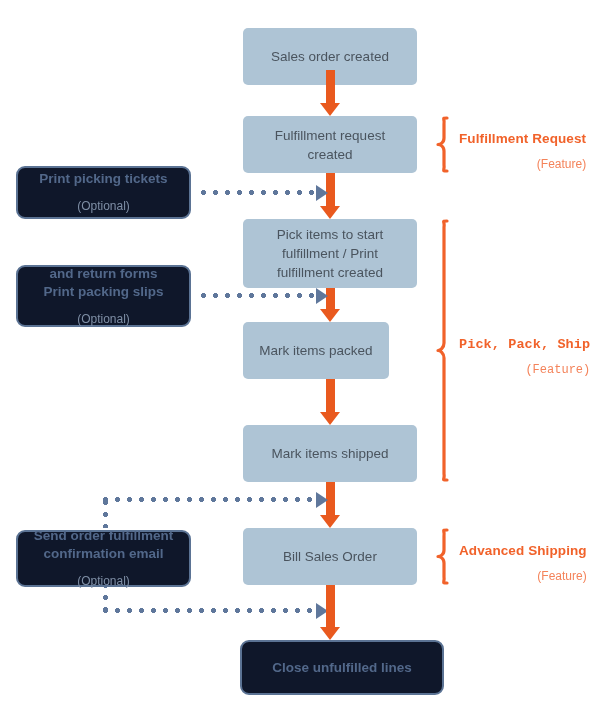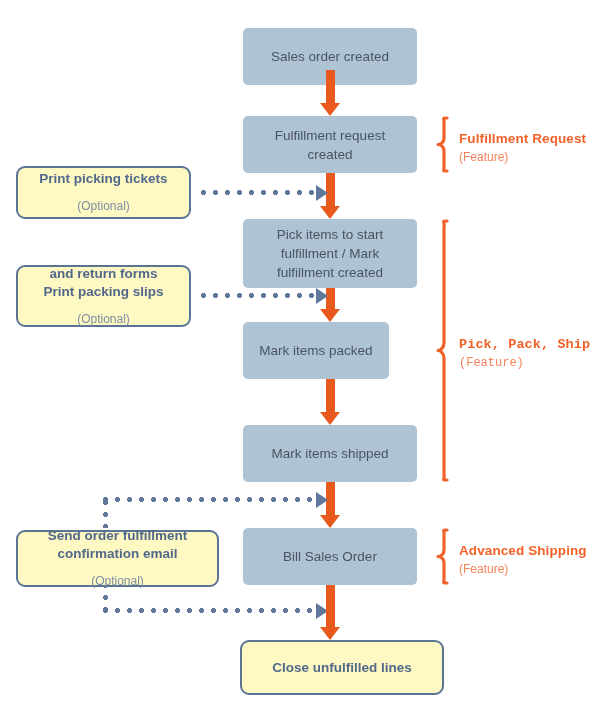--- a/index.html
+++ b/index.html
@@ -35,21 +35,21 @@
   .node.filled {
     background: #aec4d5;
     border-radius: 5px;
     color: #4a545e;
     font-size: 13.5px;
     font-weight: 400;
     line-height: 19px;
   }
   
   .node.outlined {
-    background: #fef9c3;
+    background: #0f172a;
     border: 2.5px solid #5b7394;
     border-radius: 9px;
     color: #556a8a;
     line-height: 18px;
   }
   .node.outlined .title {
     font-size: 13.5px;
     font-weight: bold;
     color: #52688a;
   }
@@ -109,22 +109,22 @@
     font-size: 13.5px;
     font-weight: bold;
     color: #f1622a;
     white-space: nowrap;
     letter-spacing: 0.1px;
   }
   .group-label .g-sub {
     font-size: 12px;
     font-weight: 400;
     color: #f4835a;
-    margin-top: 4px;
-    text-align: left;
+    margin-top: 11px;
+    text-align: right;
   }
 </style>
 </head>
 <body>
 
 <div id="diagram">
 
   <div class="node filled" style="left:243px; top:13px; width:174px; height:57px;margin-top:15px;">
     <span>Sales order created</span>
   </div>
@@ -152,21 +152,21 @@
 
   <div class="node outlined" style="left:16px; top:166px; width:175px; height:53px;">
     <span class="title">Print picking tickets</span>
     <span class="sub">(Optional)</span>
   </div>
   <div class="dot-h" style="left:201px; top:190px; width:118px;"></div>
   <div class="dot-head" style="left:316px; top:184.5px;"></div>
 
   <div class="node filled" style="left:243px; top:219px; width:174px; height:69px;">
     <span>Pick items to start</span>
-    <span>fulfillment / Mark</span>
+    <span>fulfillment / Print</span>
     <span>fulfillment created</span>
   </div>
 
   <div class="brace" style="left:436px; top:219px;">
     <svg width="18" height="263" viewBox="0 0 18 263" aria-hidden="true">
       <path d="M11 2 C5 2, 9 2, 8 8 L8 124 C8 129, 4 131.5, 2 131.5 C4 131.5, 8 134, 8 139 L8 255 C9 261, 5 261, 11 261" fill="none" stroke="#f1622a" stroke-width="3.2" stroke-linecap="round" stroke-linejoin="round"></path>
     </svg>
   </div>
   <div class="group-label" style="left:459px; top:337px;font-family:Liberation Mono, monospace;">
     <div class="g-title">Pick, Pack, Ship</div>
@@ -197,21 +197,21 @@
 
   <div class="arrow-v" style="left:325.5px; top:482px; height:33px;"></div>
   <div class="arrow-v-head" style="left:319.5px; top:515px;"></div>
 
   <div class="dot-h" style="left:103px; top:497px; width:216px;"></div>
   <div class="dot-head" style="left:316px; top:491.5px;"></div>
 
   <div class="dot-v" style="left:103px; top:500px; height:28px;"></div>
   <div class="dot-v" style="left:103px; top:583px; height:28px;"></div>
 
-  <div class="node outlined" style="left:16px; top:530px; width:203px; height:57px;">
+  <div class="node outlined" style="left:16px; top:530px; width:175px; height:57px;">
     <span class="title">Send order fulfillment</span>
     <span class="title">confirmation email</span>
     <span class="sub">(Optional)</span>
   </div>
 
   <div class="dot-h" style="left:103px; top:608px; width:216px;"></div>
   <div class="dot-head" style="left:316px; top:602.5px;"></div>
 
   <div class="node filled" style="left:243px; top:528px; width:174px; height:57px;">
     <span>Bill Sales Order</span>

